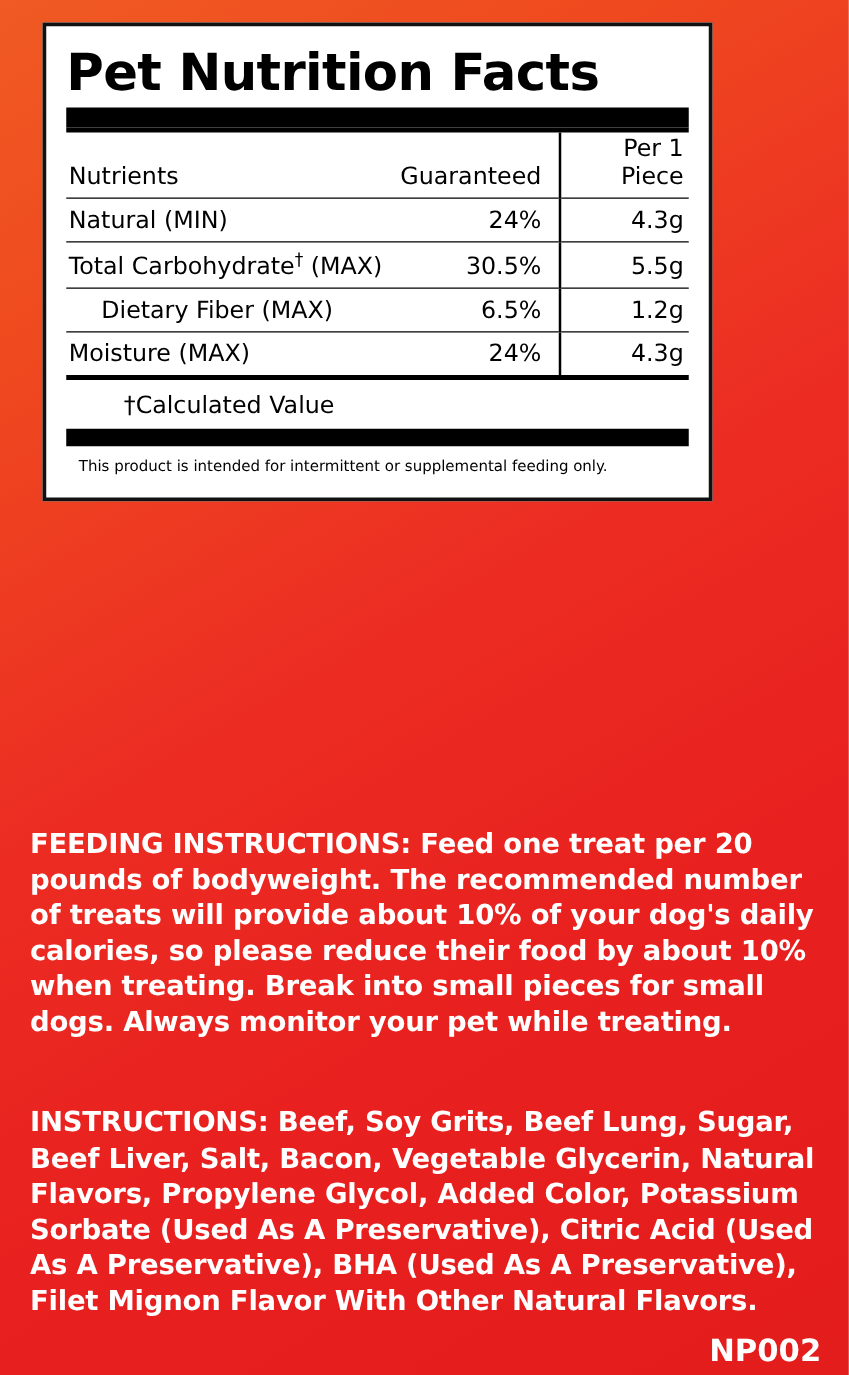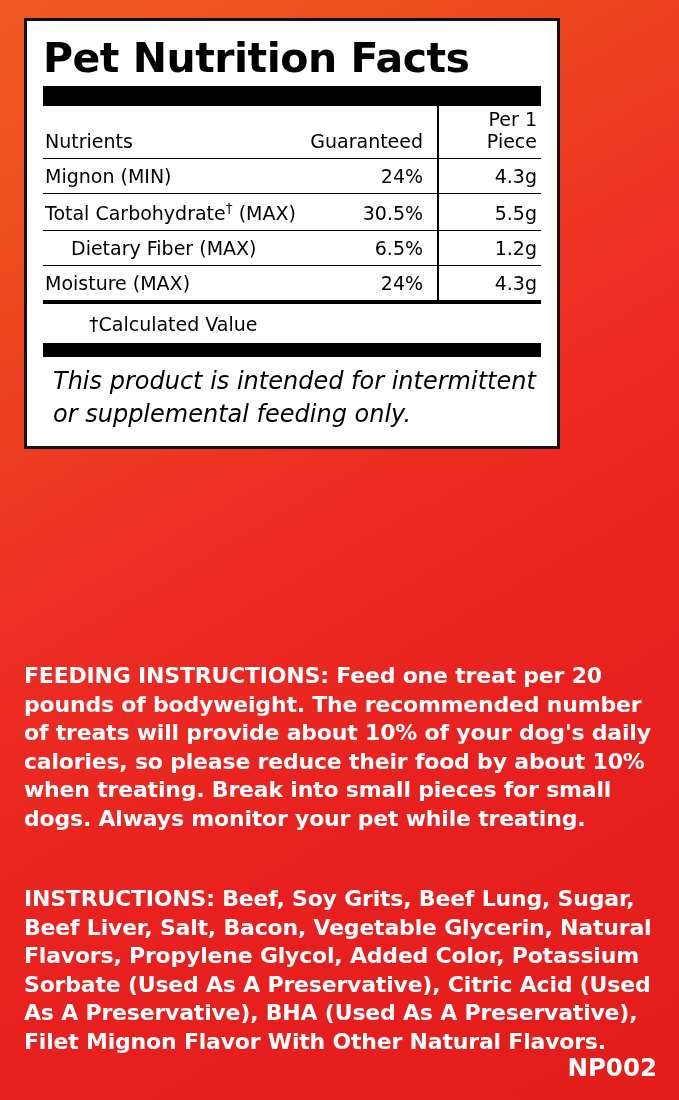--- a/index.html
+++ b/index.html
@@ -17,21 +17,21 @@
 
   .page {
     position: absolute;
     inset: 0;
     padding: 0;
   }
 
   
   .facts-panel {
     position: absolute;
-    left: 24px;
+    left: 34px;
     top: 18px;
     width: 536px;
     background: #ffffff;
     border: 3px solid #111111;
     box-sizing: border-box;
     padding: 12px 16px 14px 16px;
     font-family: "DejaVu Sans", sans-serif;
   }
 
   .facts-title {
@@ -122,46 +122,45 @@
   table.nutrients tr.data-row td.col-per { border-top: 1.5px solid #000; }
 
   .calc-note {
     font-size: 19px;
     color: #000;
     padding: 9px 0 8px 2px;
     margin-left: 44px;
   }
 
   .intermittent {
-    font-size: 24px;
+    font-size: 12px;
     color: #000;
     line-height: 1.35;
     padding: 8px 0 2px 10px;
-    font-style: italic;
   }
 
   
   .red-text {
     position: absolute;
     left: 24px;
     width: 630px;
     color: #ffffff;
     font-family: "DejaVu Sans", sans-serif;
     font-weight: bold;
     font-size: 22px;
     line-height: 1.30;
     letter-spacing: -0.2px;
   }
   .feeding { top: 662px; }
   .ingredients { top: 885px; }
 
   .code {
     position: absolute;
     right: 22px;
-    bottom: 18px;
+    bottom: 5px;
     color: #ffffff;
     font-weight: bold;
     font-size: 24.5px;
     font-family: "DejaVu Sans", sans-serif;
   }
 </style>
 </head>
 <body>
 
 <div class="page">
@@ -178,21 +177,21 @@
     <div class="rule-med"></div>
 
     <table class="nutrients">
       <tbody>
           <tr class="header-row">
         <th class="col-name">Nutrients</th>
         <th class="col-guar">Guaranteed</th>
         <th class="col-per">Per 1 Piece</th>
       </tr>
       <tr class="data-row">
-        <td class="col-name">Mignon (MIN)</td>
+        <td class="col-name">Natural (MIN)</td>
         <td class="col-guar">24%</td>
         <td class="col-per">4.3g</td>
       </tr>
       <tr class="data-row">
         <td class="col-name"><span>Total Carbohydrate</span><span class="sup">†</span><span> (MAX)</span></td>
         <td class="col-guar">30.5%</td>
         <td class="col-per">5.5g</td>
       </tr>
       <tr class="data-row">
         <td class="col-name indent">Dietary Fiber (MAX)</td>

